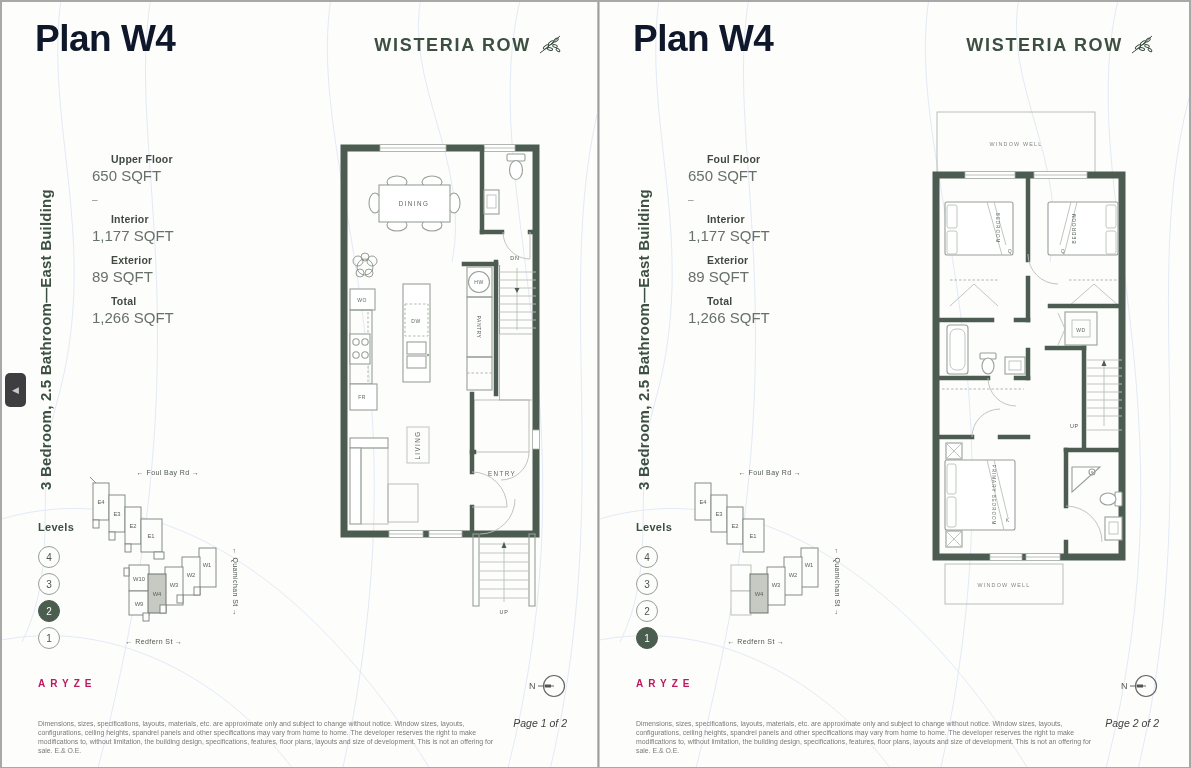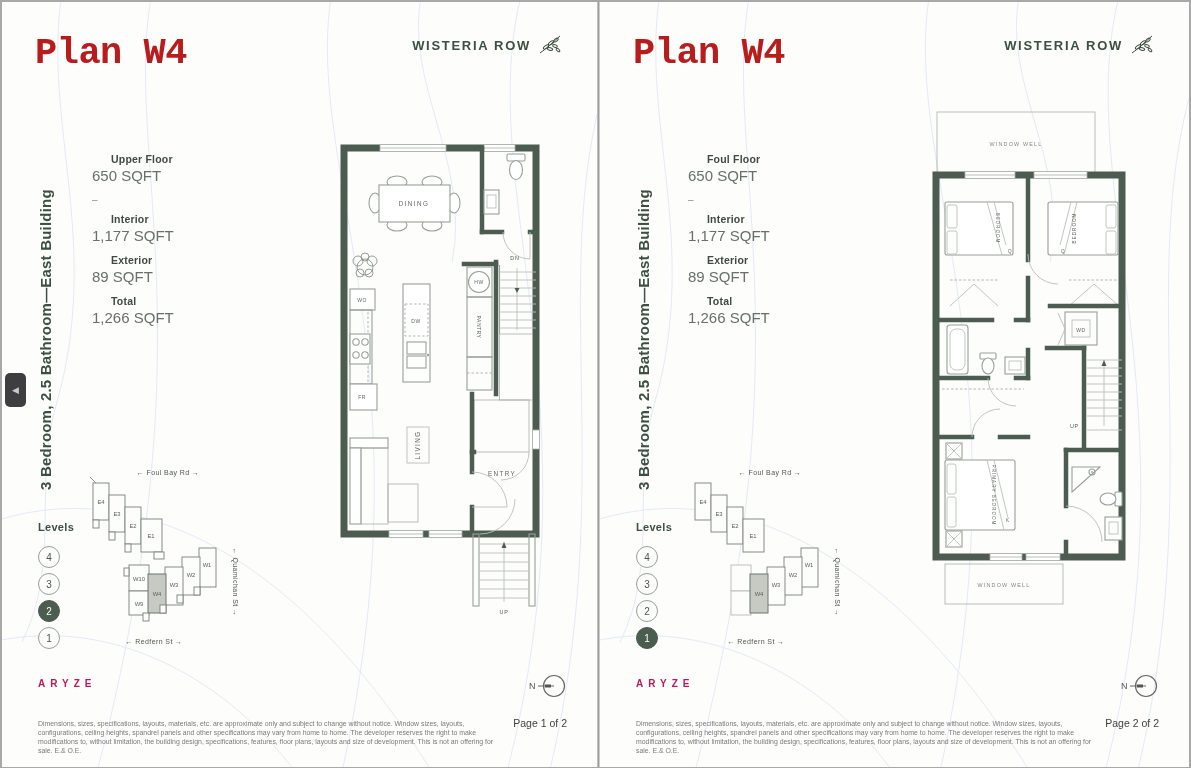--- a/index.html
+++ b/index.html
@@ -9,45 +9,45 @@
   }
   .viewport{position:absolute;inset:0;border:2px solid #a8a8a8;border-bottom-width:1px;box-sizing:border-box;background:#e9e9e9;}
   .page{position:absolute;top:0;bottom:0;background:#fdfdfc;overflow:hidden;}
   .page1{left:0;width:595px;}
   .page2{left:598px;width:589px;}
   .divider{position:absolute;left:595px;top:0;width:3px;height:100%;
     background:linear-gradient(to right,#cfcfcf,#9d9d9d,#e3e3e3);}
   .contours{position:absolute;inset:0;pointer-events:none;}
   .contours path{fill:none;stroke:#e3eaf7;stroke-width:1;}
 
-  .title{position:absolute;left:33px;top:30px;font-size:37px;font-weight:600;
-    color:#b91c1c;letter-spacing:-0.5px;font-family:Liberation Mono, monospace;}
+  .title{position:absolute;left:33px;top:16px;font-size:37px;font-weight:600;
+    color:#0f172a;letter-spacing:-0.5px;}
   .brand{position:absolute;top:30px;right:34px;display:flex;align-items:center;gap:6px;
-    color:#3c4f41;font-weight:700;font-size:13px;letter-spacing:1.7px;white-space:nowrap;}
+    color:#3c4f41;font-weight:700;font-size:18px;letter-spacing:1.7px;white-space:nowrap;}
   .vtitle{position:absolute;left:35px;top:488px;transform:rotate(-90deg);transform-origin:0 0;
     width:342px;font-size:15px;font-weight:700;color:#3c4f41;letter-spacing:0.2px;white-space:nowrap;}
 
   .stats{position:absolute;top:151px;width:120px;}
   .page1 .stats{left:90px;} .page2 .stats{left:88px;}
   .stat-label{font-size:10.5px;font-weight:700;color:#404a41;margin:0 0 2px 0;letter-spacing:0.2px;padding-left:19px;}
   .stat-value{font-size:15px;color:#68706a;margin:0 0 10px 0;}
   .stat-div{font-size:10px;color:#8a908a;margin:0 0 8px 0;}
 
   .levels{position:absolute;left:36px;top:519px;text-align:center;}
   .levels-label{font-size:11px;font-weight:700;color:#3c4f41;letter-spacing:0.3px;margin-bottom:13px;}
   .level-circle{width:20px;height:20px;border-radius:50%;border:1px solid #97a097;color:#4b554c;
     font-size:10px;display:flex;align-items:center;justify-content:center;margin-bottom:5px;background:#fdfdfc;}
   .level-circle.active{background:#4b5d4f;border-color:#4b5d4f;color:#ffffff;}
 
   .dev-logo{position:absolute;left:36px;top:676px;font-size:10px;font-weight:700;
     letter-spacing:5px;color:#be185d;}
   .north{position:absolute;right:26px;top:671px;}
   .disclaimer{position:absolute;left:36px;top:711px;width:456px;font-size:6.9px;
     line-height:1.3;color:#7a7a7a;}
-  .page-num{position:absolute;right:30px;top:715px;font-size:10.5px;color:#3f3f3f;}
+  .page-num{position:absolute;right:30px;top:715px;font-size:10.5px;color:#3f3f3f;font-style:italic;}
 
   .plan,.sitemap{position:absolute;}
   svg text{font-family:"Liberation Sans",sans-serif;}
   .wall{stroke:#4d5c50;stroke-width:7;fill:none;}
   .wallthin{stroke:#4d5c50;stroke-width:4.5;fill:none;stroke-linecap:square;}
   .fx{stroke:#98a098;fill:#ffffff;stroke-width:1.1;}
   .fxn{stroke:#98a098;fill:none;stroke-width:1.1;}
   .fxl{stroke:#b9bfb7;fill:none;stroke-width:0.9;}
   .dash{stroke:#a9afa8;fill:none;stroke-width:0.9;stroke-dasharray:2.5 2;}
   .win{stroke:#a9afa8;stroke-width:0.8;fill:none;}

